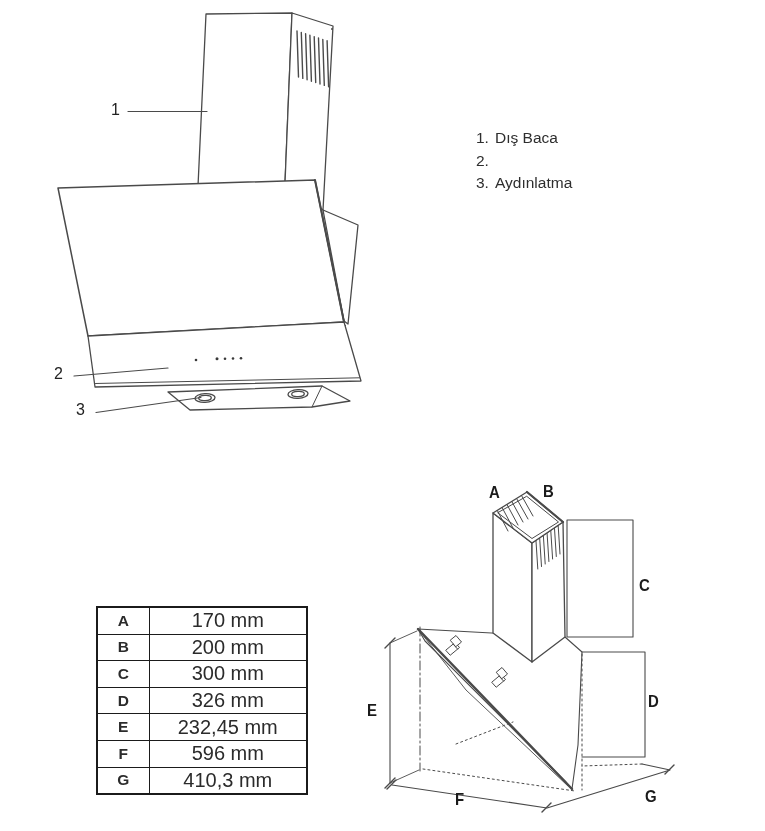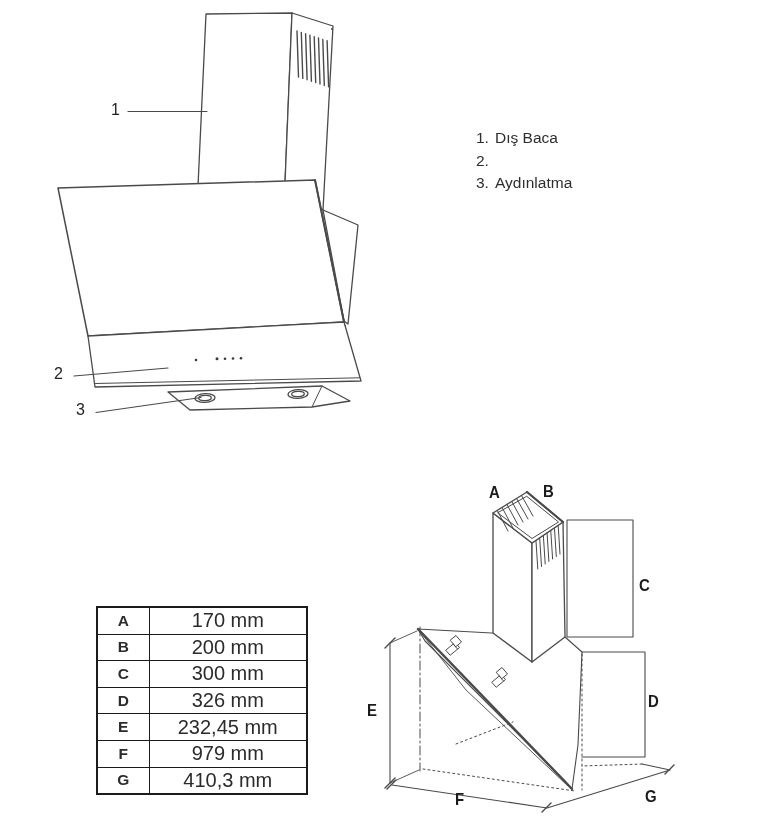--- a/index.html
+++ b/index.html
@@ -188,21 +188,21 @@
         <tr>
           <td class="key">D</td>
           <td class="val">326 mm</td>
         </tr>
         <tr>
           <td class="key">E</td>
           <td class="val">232,45 mm</td>
         </tr>
         <tr>
           <td class="key">F</td>
-          <td class="val">979 mm</td>
+          <td class="val">596 mm</td>
         </tr>
         <tr>
           <td class="key">G</td>
           <td class="val">410,3 mm</td>
         </tr>
       </tbody>
     </table>
   </div>
 
   <div class="dim-label" style="left:489px;top:484px">A</div>

